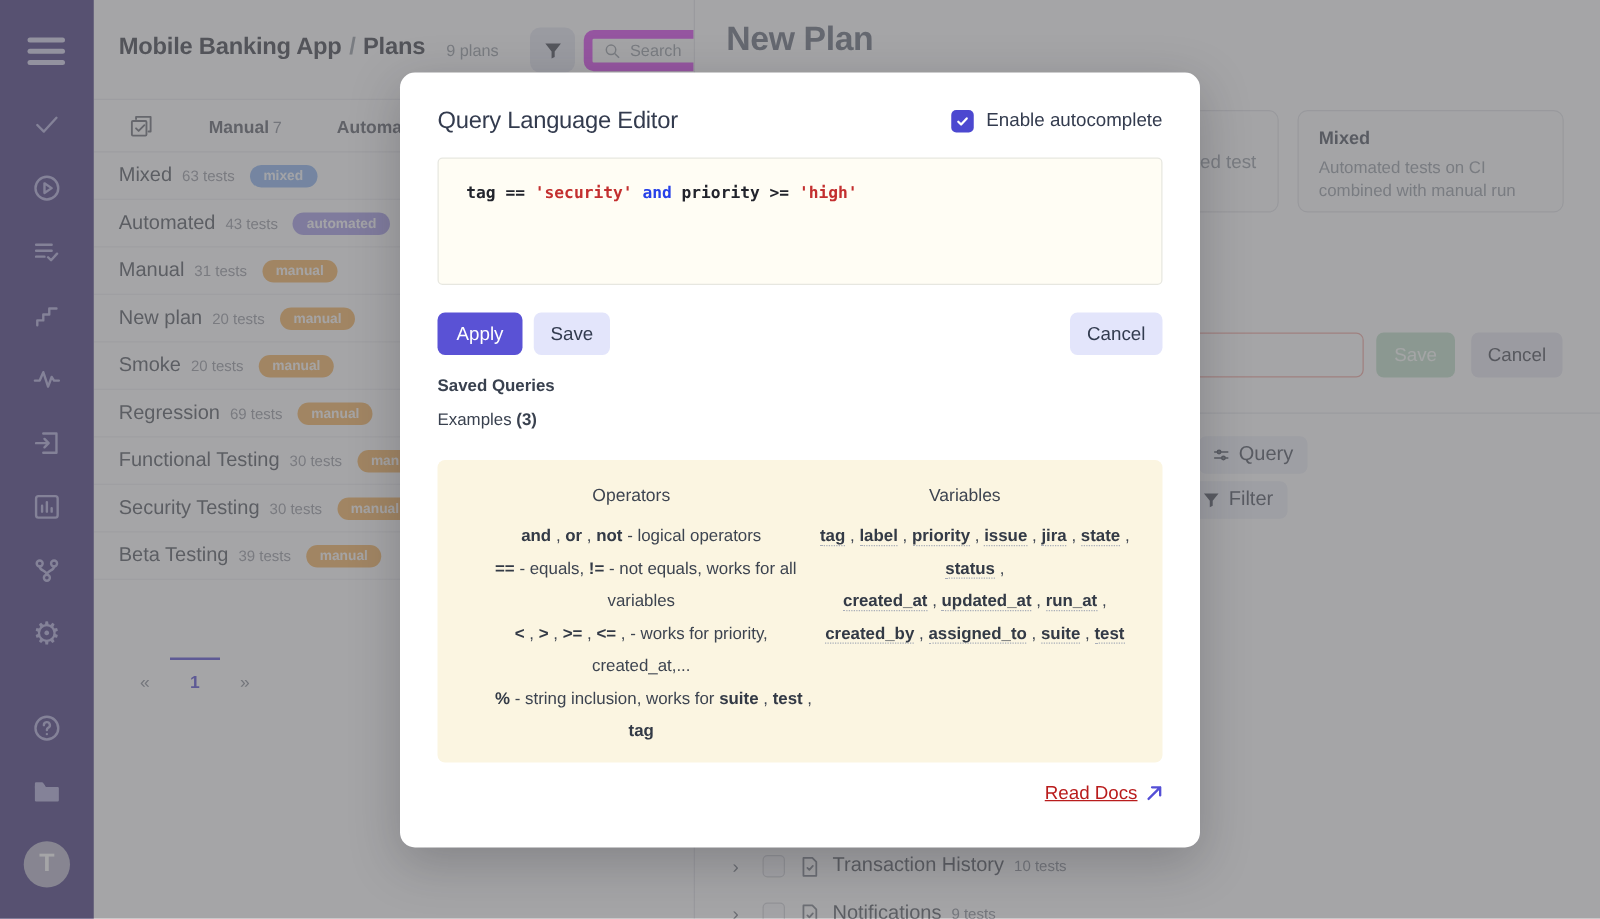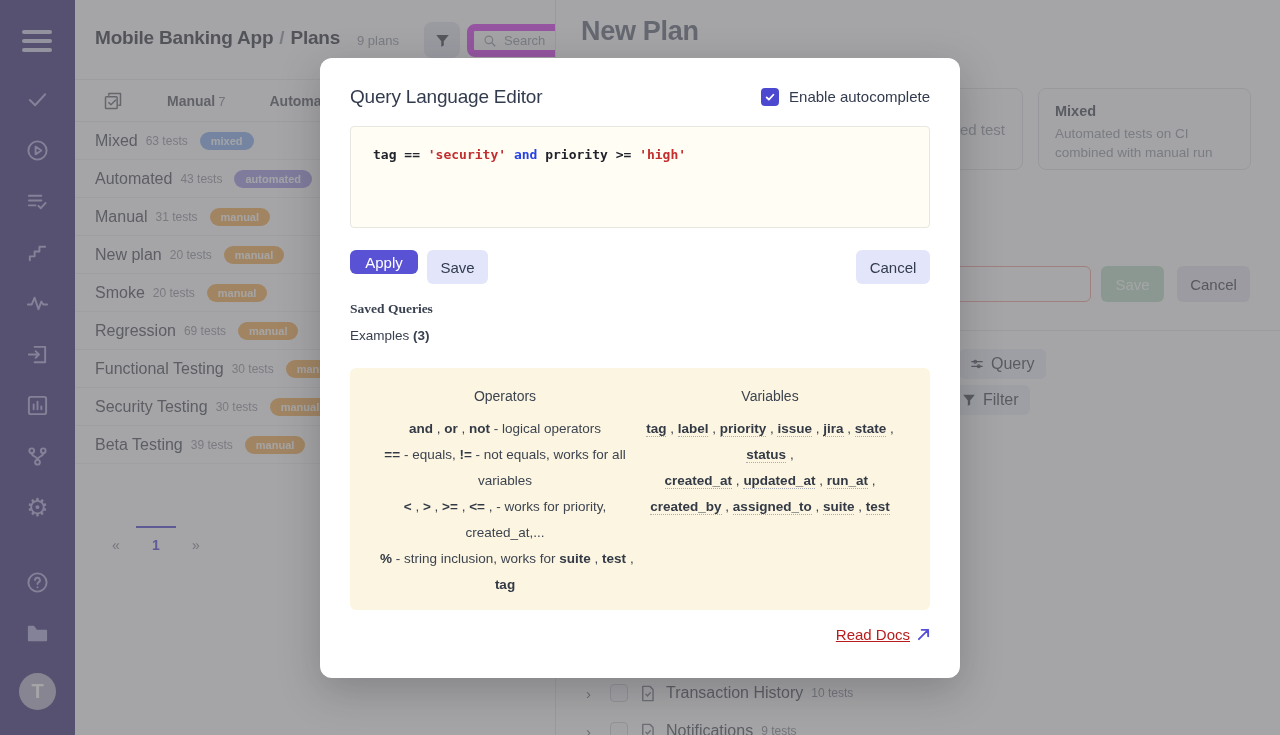--- a/index.html
+++ b/index.html
@@ -84,30 +84,30 @@
   .modal { position:absolute; left:320px; top:58px; width:640px; height:620px; background:#fff; border-radius:12px; z-index:50; box-shadow:0 12px 40px rgba(30,30,40,0.25); }
   .m-title { position:absolute; left:30px; top:28px; font-size:19px; font-weight:normal; color:#333b4e; letter-spacing:-0.2px; }
   .autocomplete { position:absolute; right:30px; top:30px; display:flex; cursor:pointer; }
   .cbox { width:18px; height:18px; background:#4c48d0; border-radius:4px; display:flex; align-items:center; justify-content:center; }
   .cbox svg { width:12px; height:12px; stroke:#fff; stroke-width:2.4; fill:none; stroke-linecap:round; stroke-linejoin:round; }
   .auto-label { margin-left:10px; font-size:15px; color:#333b4e; font-weight:500; }
   .editor { position:absolute; left:30px; top:68px; width:580px; height:102px; background:#fffdf4; border:1px solid #e7e7e0; border-radius:4px; padding:20px 22px; cursor:text; }
   .code { font-family:"DejaVu Sans Mono","Liberation Mono",monospace; font-size:13px; font-weight:bold; color:#22242c; white-space:pre; }
   .code .tok-string { color:#c32f2f; }
   .code .tok-keyword { color:#2741e8; }
-  .m-apply { position:absolute; left:30px; top:192px; width:68px; height:24px; background:#5a52d5; color:#fff; }
+  .m-apply { position:absolute; left:30px; top:192px; width:68px; height:34px; background:#5a52d5; color:#fff; }
   .m-save { position:absolute; left:107px; top:192px; width:61px; height:34px; background:#e3e5fb; color:#323b4f; }
   .m-cancel { position:absolute; right:30px; top:192px; width:74px; height:34px; background:#e3e5fb; color:#323b4f; }
-  .m-saved { position:absolute; left:30px; top:243px; font-size:13.5px; font-weight:600; color:#39414f; cursor:pointer;font-family:Liberation Serif, serif; }
+  .m-saved { position:absolute; left:30px; top:243px; font-size:13.5px; font-weight:600; color:#39414f; cursor:pointer; }
   .m-examples { position:absolute; left:30px; top:270px; font-size:13.5px; color:#39414f; cursor:pointer; }
   .m-examples b { font-weight:bold; }
   .helppanel { position:absolute; left:30px; top:310px; width:580px; height:242px; background:#fbf5e1; border-radius:6px; padding:20px 30px 0 30px; }
   .helpgrid { display:grid; grid-template-columns:250px auto; column-gap:10px;text-align:center; }
   .help-h { font-size:14px; color:#3d4450; margin-bottom:12px; }
-  .help-line { font-size:13.5px; line-height:26px; color:#3d4450; white-space:nowrap; }
+  .help-line { font-size:13.5px; line-height:26px; color:#3d4450; white-space:nowrap;margin-left:16px; }
   .help-line .b { font-weight:bold; color:#333a46; }
   .help-line .uvar { font-weight:bold; color:#333a46; border-bottom:1px dotted #a8adb8; }
   .readdocs { position:absolute; right:30px; top:568px; display:flex; align-items:center; color:#b91c1c; font-size:15px; cursor:pointer; text-decoration:underline; }
   .readdocs svg { width:13px; height:13px; stroke:#544fd6; stroke-width:2; fill:none; stroke-linecap:round; stroke-linejoin:round; margin-left:7px; }
 </style>
 </head>
 <body>
 
 <div class="app">
 

